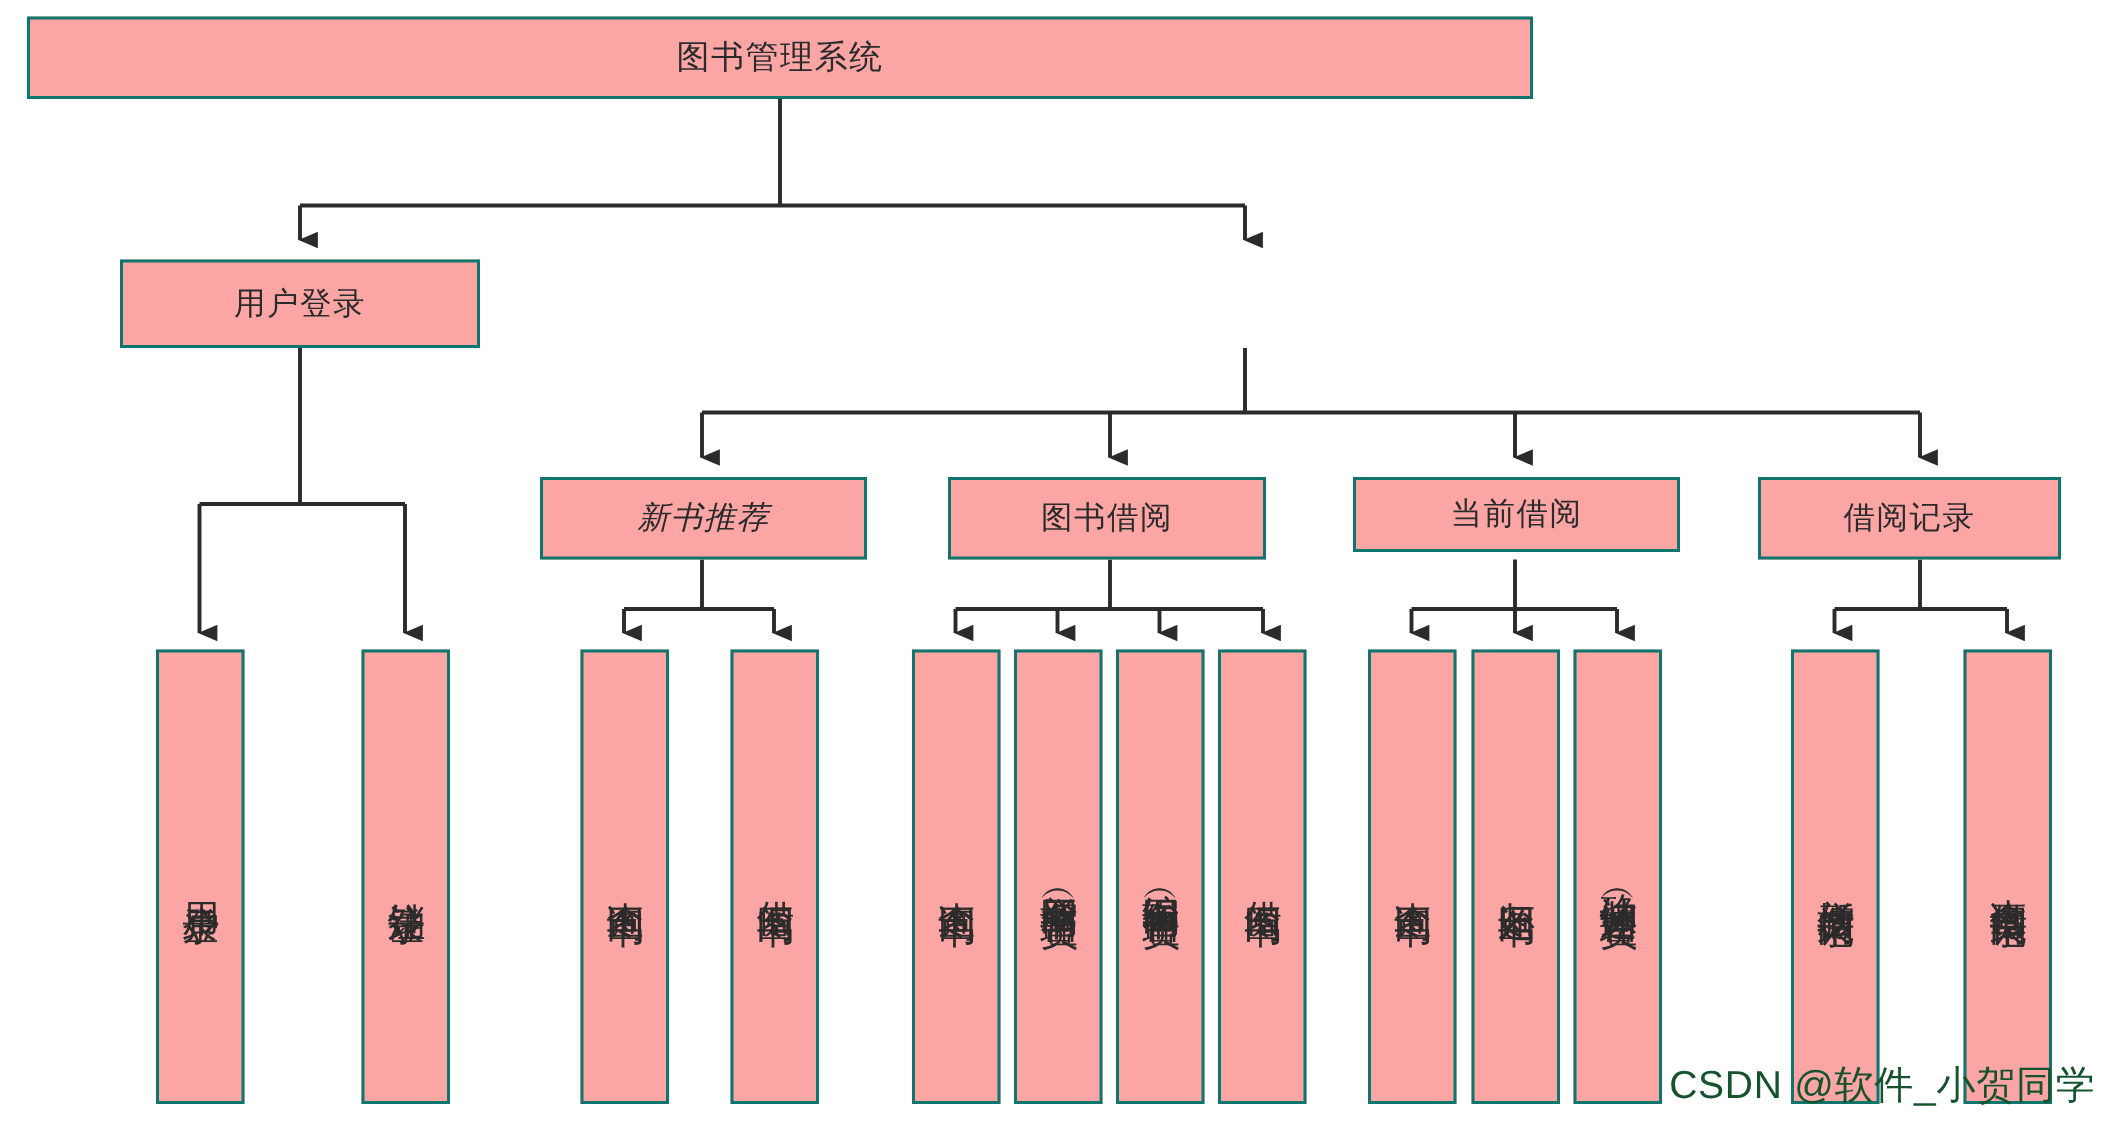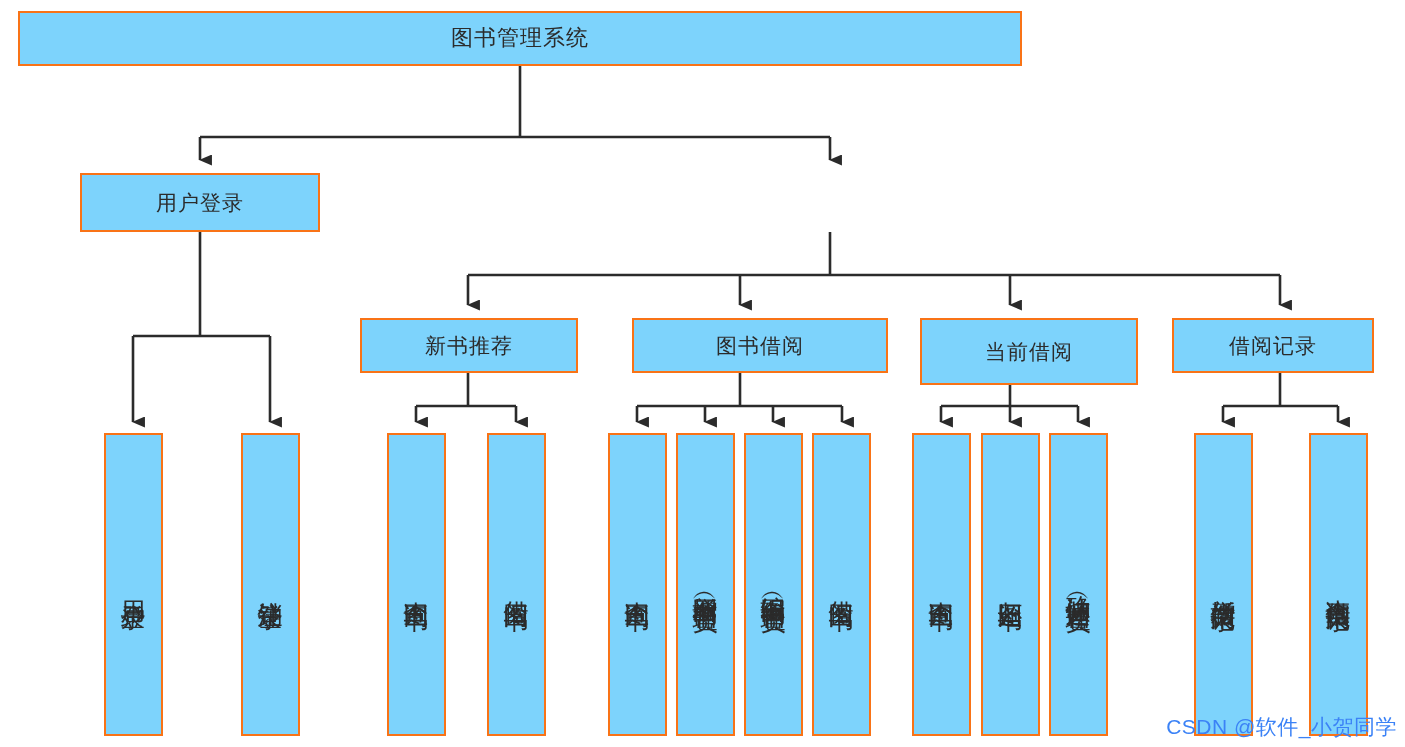--- a/index.html
+++ b/index.html
@@ -8,22 +8,22 @@
     background:#ffffff;
     font-family:"Liberation Sans","DejaVu Sans",sans-serif;
     overflow:hidden;
   }
   #diagram{position:relative;width:1405px;height:747px;}
   svg#wires{position:absolute;left:0;top:0;width:1405px;height:747px;}
 
   .node{
     position:absolute;
     box-sizing:border-box;
-    background:#7dd3fc;
-    border:2px solid #f97316;
+    background:#fca5a5;
+    border:2px solid #0f766e;
     display:flex;
     align-items:center;
     justify-content:center;
     color:#2b2b2b;
   }
   .node .lbl{
     font-size:21px;
     line-height:1.1;
     letter-spacing:1px;
     white-space:nowrap;
@@ -46,22 +46,22 @@
     line-height:1.12;
     letter-spacing:2px;
     white-space:normal;
     max-height:100%;
   }
 
   #watermark{
     position:absolute;
     right:8px;
     bottom:6px;
-    font-size:21px;
-    color:#3b82f6;
+    font-size:26px;
+    color:#14532d;
     white-space:nowrap;
     letter-spacing:0.5px;
   }
 </style>
 </head>
 <body>
 
 <div id="diagram">
 
   <svg id="wires" viewBox="0 0 1405 747" xmlns="http://www.w3.org/2000/svg">
@@ -115,27 +115,27 @@
   </svg>
 
   <div class="node root" style="left:18px;top:11px;width:1004px;height:55px;">
     <span class="lbl">图书管理系统</span>
   </div>
 
   <div class="node lvl2" style="left:80px;top:173px;width:240px;height:59px;">
     <span class="lbl">用户登录</span>
   </div>
 
-  <div class="node lvl3" style="left:360px;top:318px;width:218px;height:55px;">
+  <div class="node lvl3" style="left:360px;top:318px;width:218px;height:55px;font-style:italic;">
     <span class="lbl">新书推荐</span>
   </div>
-  <div class="node lvl3" style="left:632px;top:318px;width:256px;height:55px;">
+  <div class="node lvl3" style="left:632px;top:318px;width:212px;height:55px;">
     <span class="lbl">图书借阅</span>
   </div>
-  <div class="node lvl3" style="left:902px;top:318px;width:218px;height:67px;margin-left:18px;">
+  <div class="node lvl3" style="left:902px;top:318px;width:218px;height:50px;">
     <span class="lbl">当前借阅</span>
   </div>
   <div class="node lvl3" style="left:1172px;top:318px;width:202px;height:55px;">
     <span class="lbl">借阅记录</span>
   </div>
 
   <div class="node leaf" style="left:104px;top:433px;width:59px;height:303px;">
     <span class="lbl">用户登录</span>
   </div>
   <div class="node leaf" style="left:241px;top:433px;width:59px;height:303px;">

